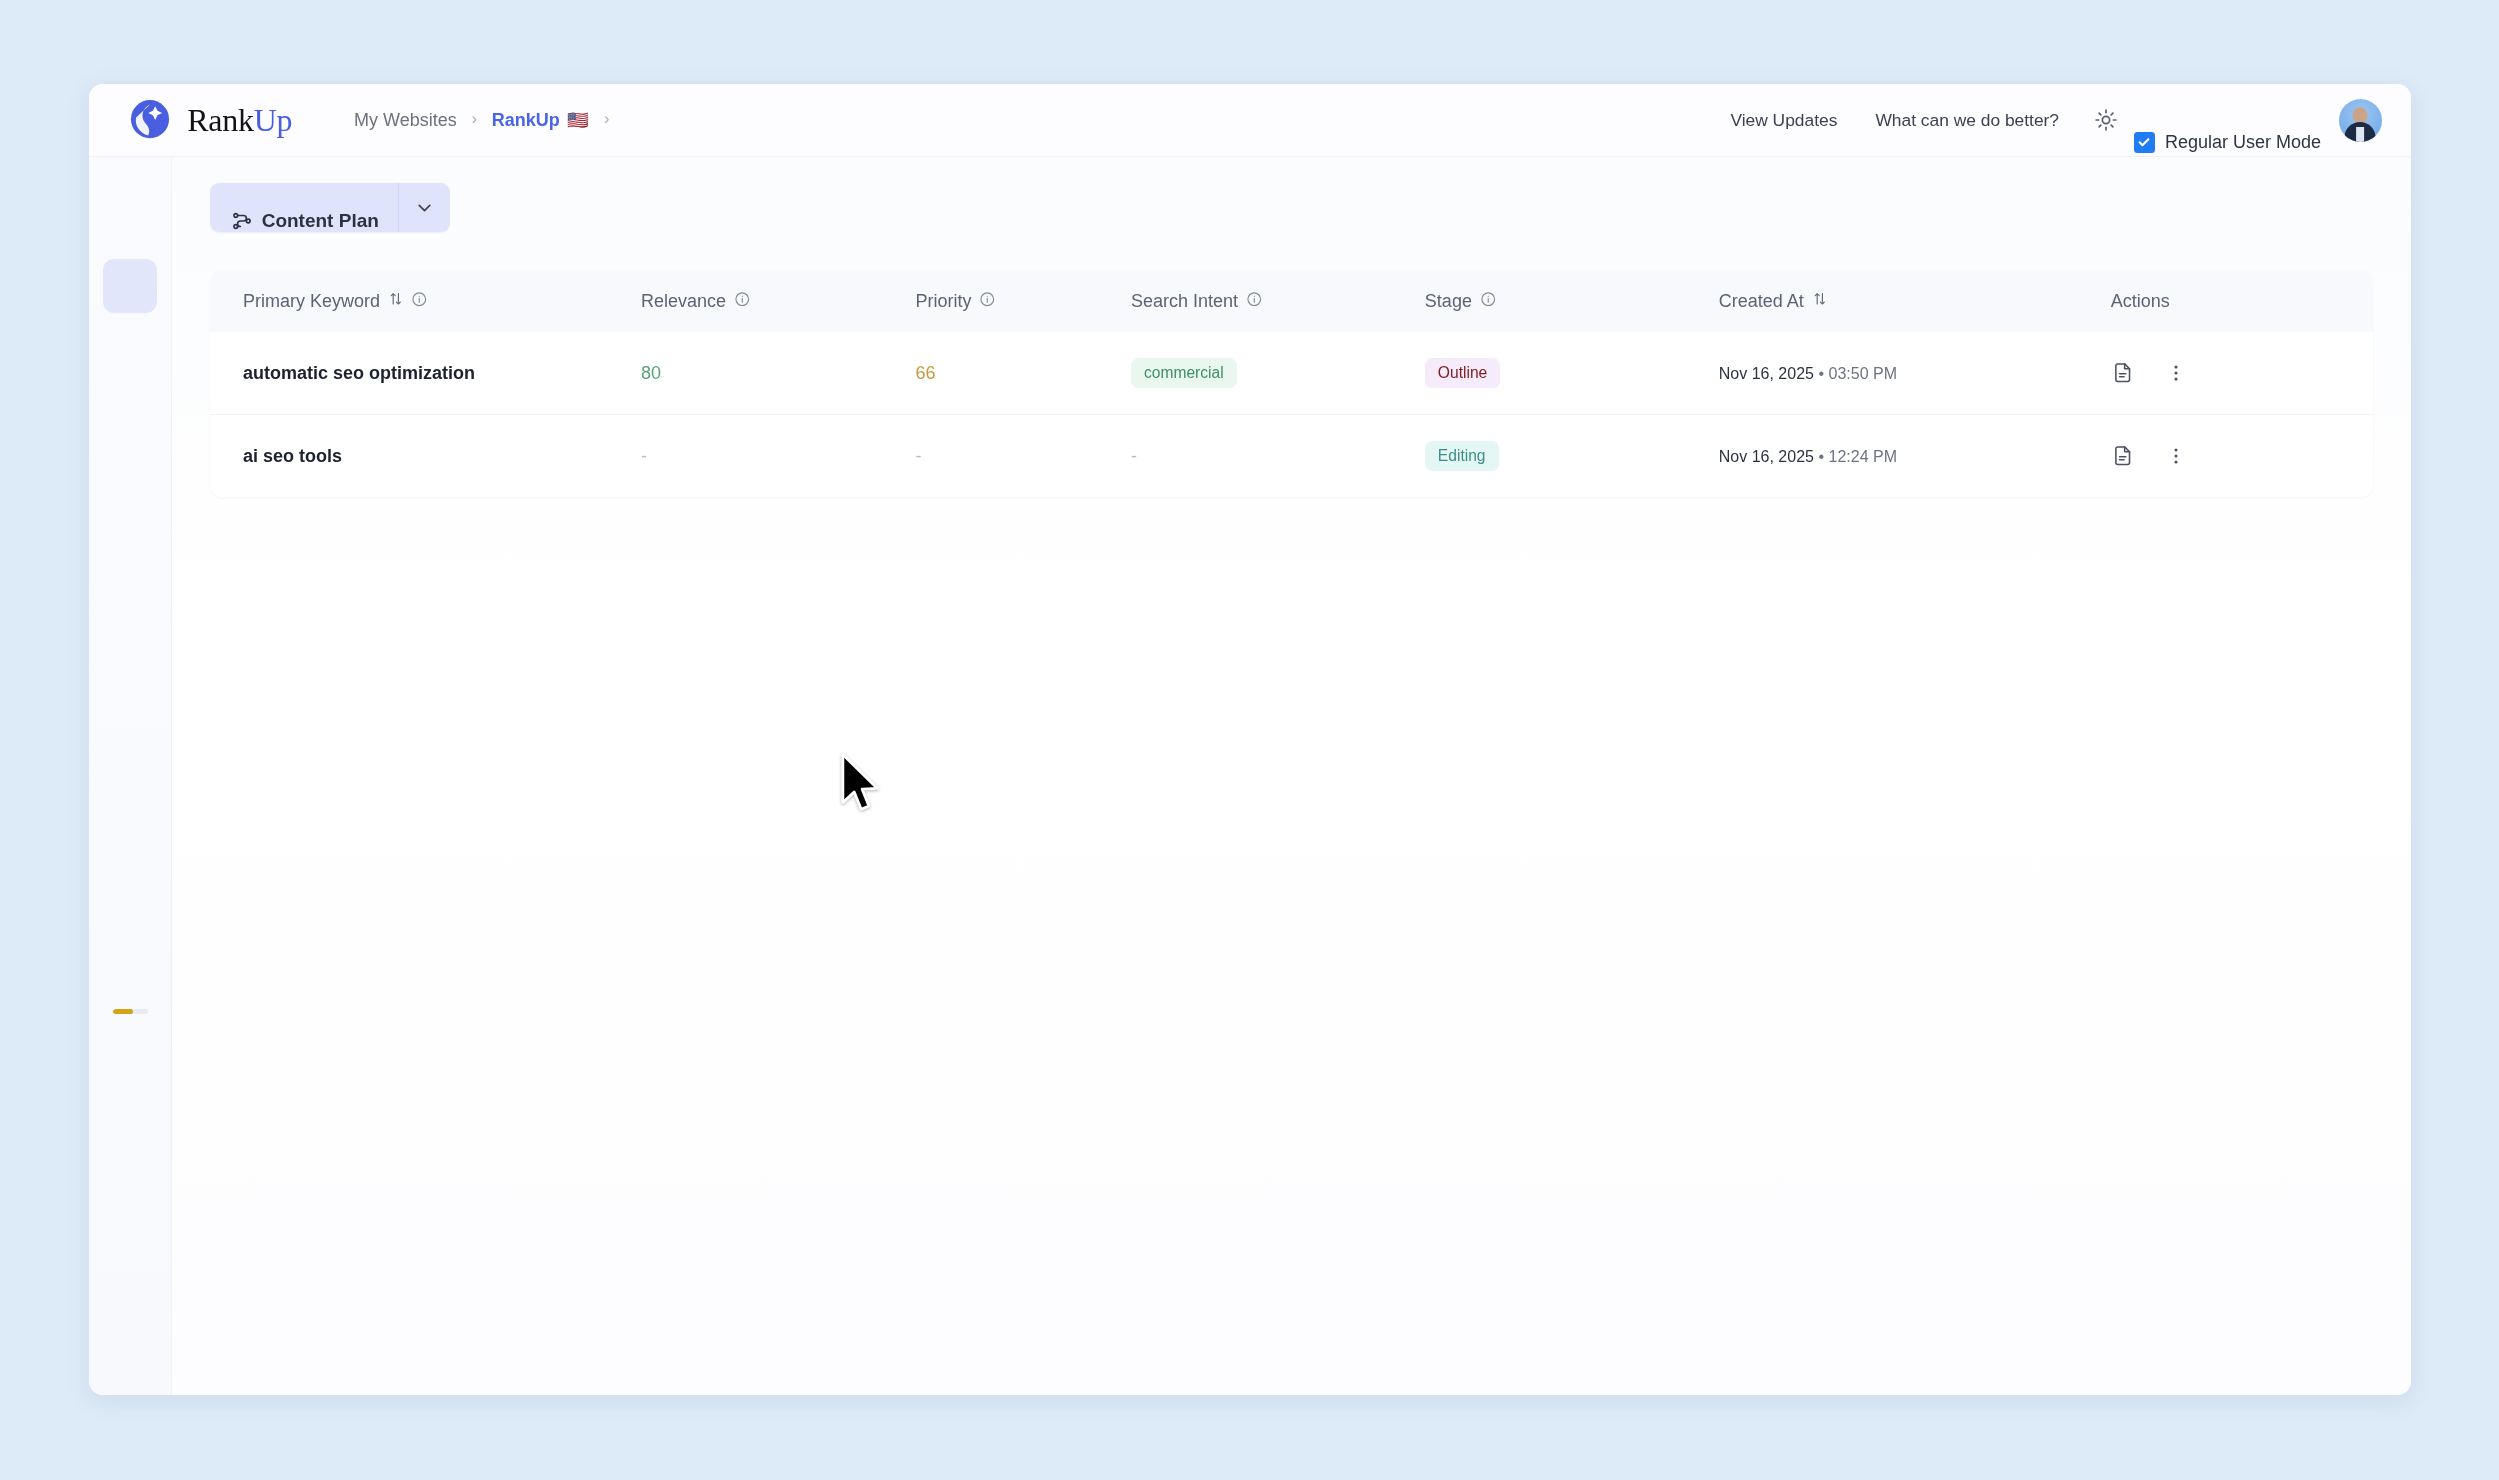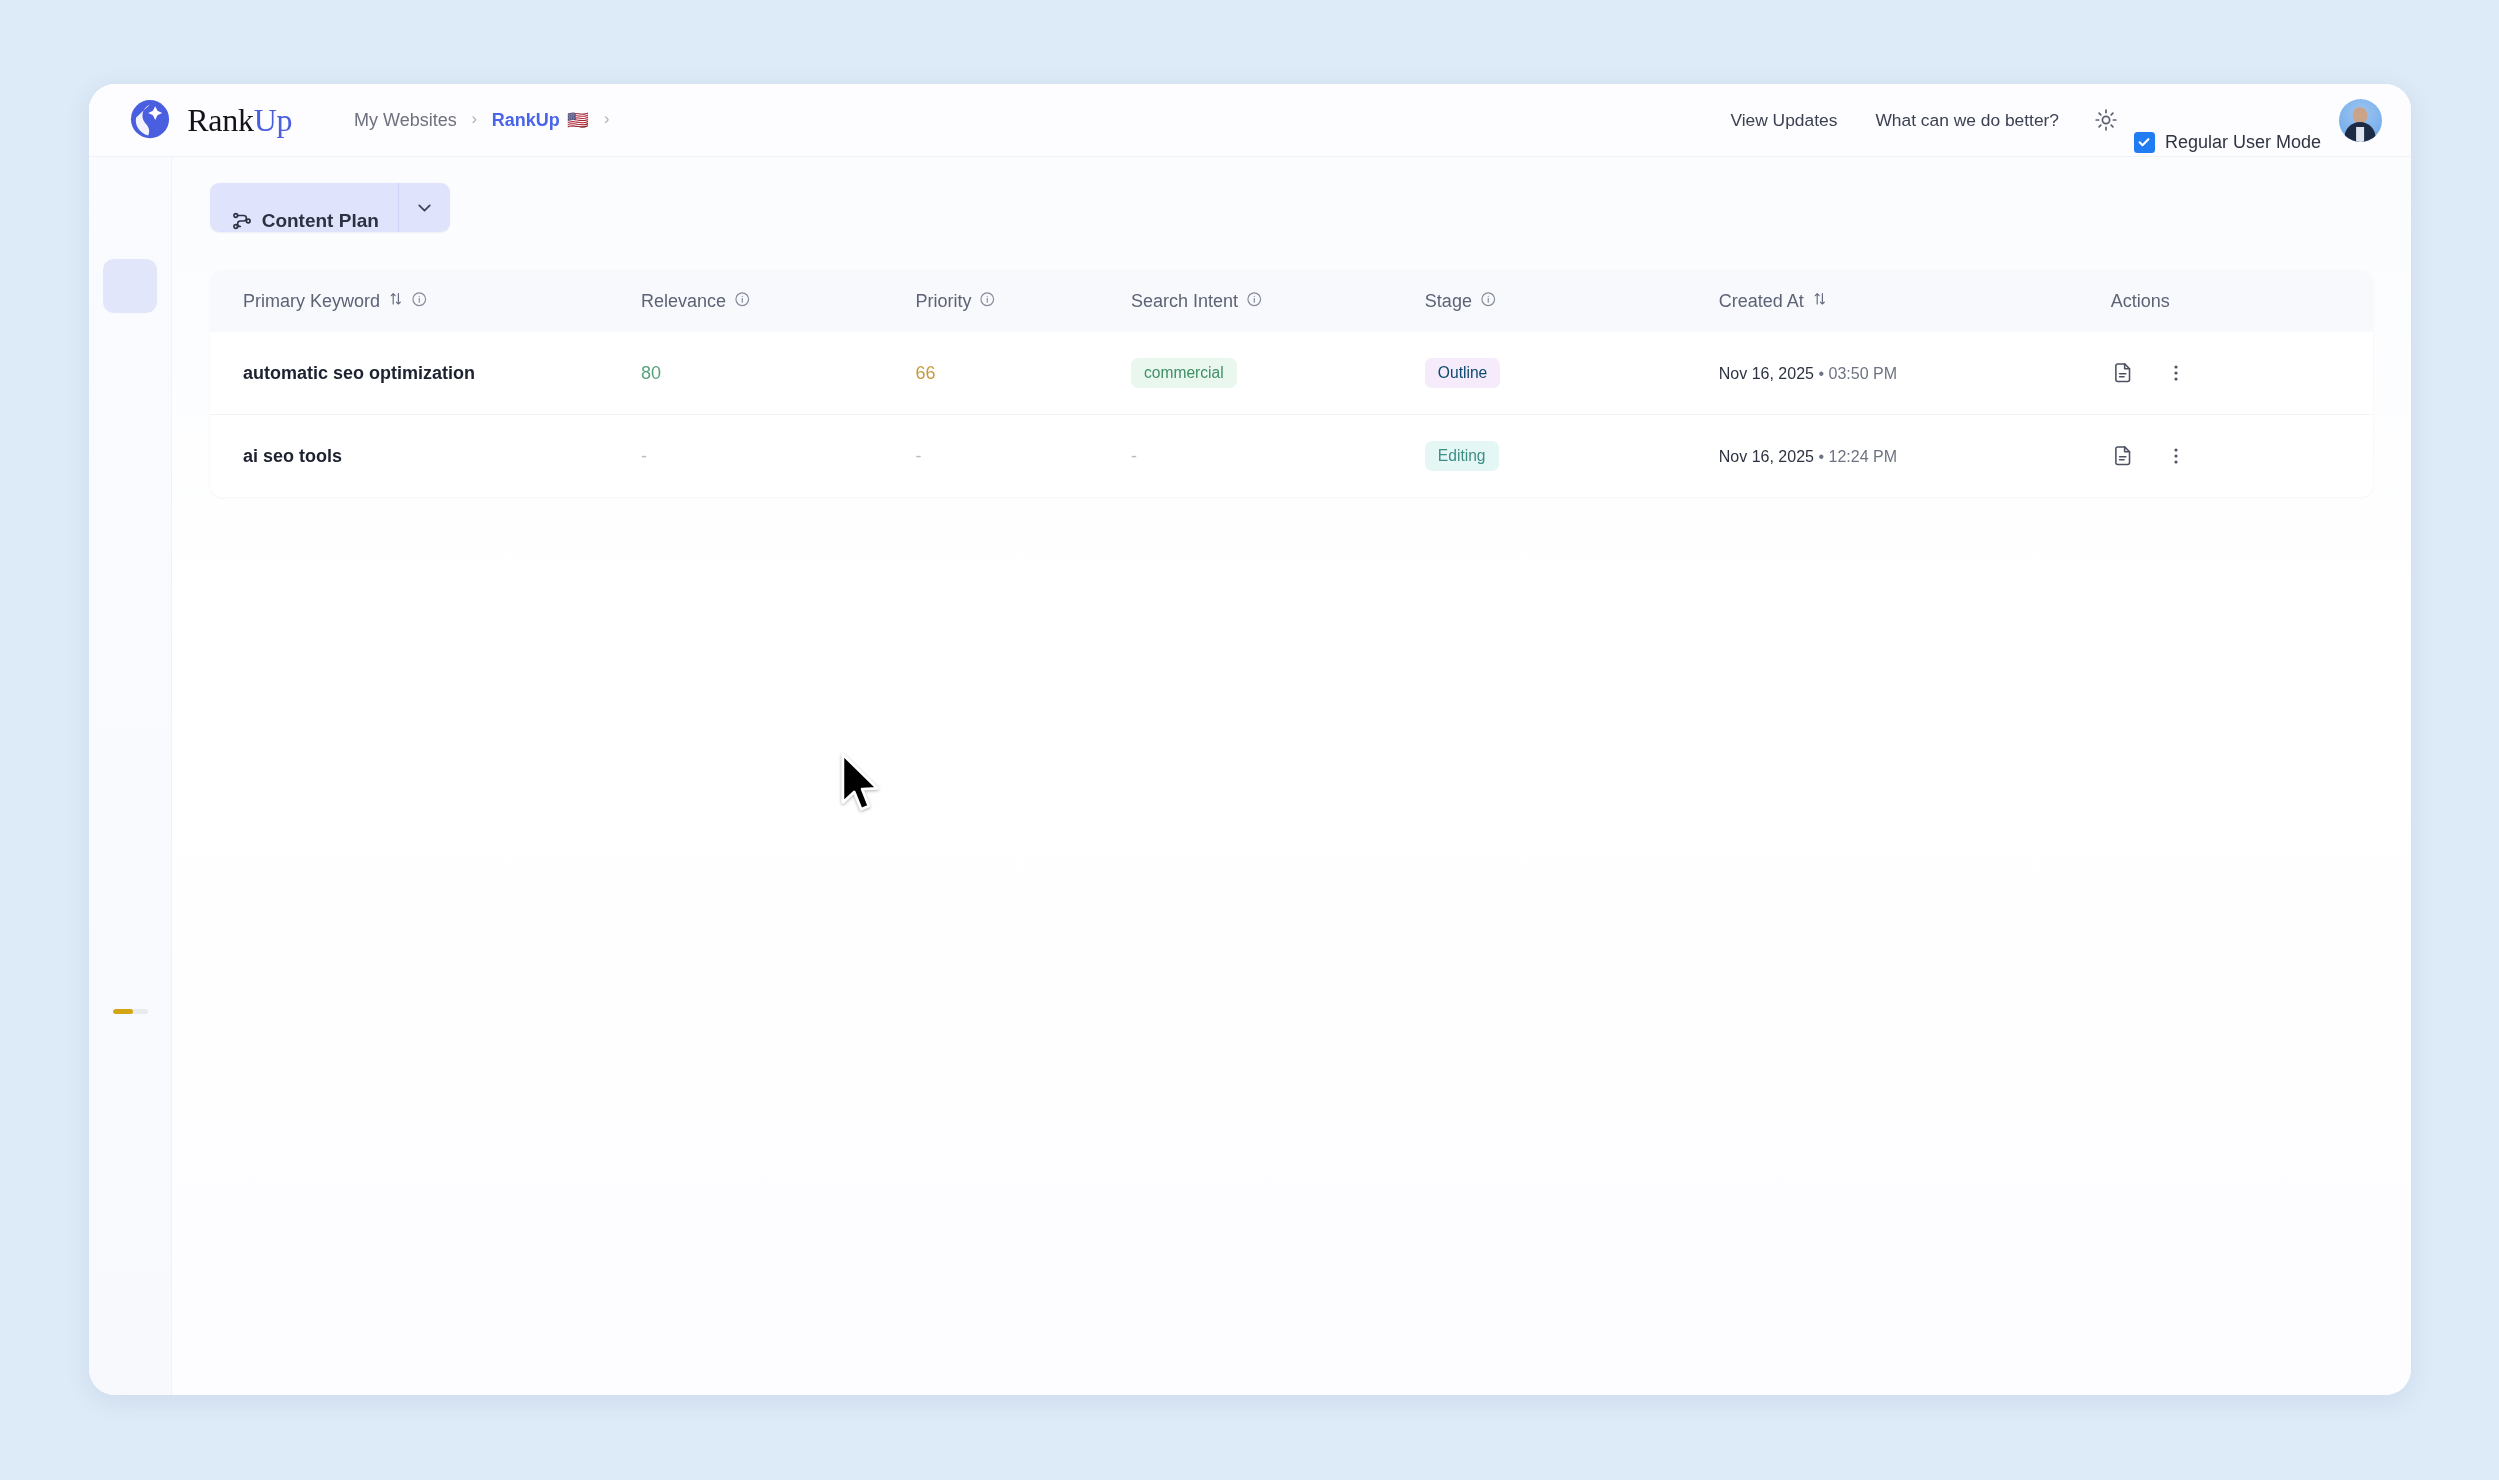--- a/index.html
+++ b/index.html
@@ -17,21 +17,21 @@
   }
 
   
   .app-window {
     position: absolute;
     left: 89px;
     top: 84px;
     width: 2322px;
     height: 1311px;
     background: #ffffff;
-    border-radius: 26px;
+    border-radius: 14px;
     box-shadow: 0 5.2px 24px rgba(60, 90, 140, 0.10);
     overflow: hidden;
     display: flex;
     flex-direction: column;
   }
 
   
   .topbar {
     height: 73px;
     flex: 0 0 73px;
@@ -261,21 +261,21 @@
 
   .badge {
     display: inline-block;
     padding: 6px 13px;
     border-radius: 7px;
     font-size: 15.6px;
     font-weight: 500;
     white-space: nowrap;
   }
   .badge-commercial { background: #e9f7ef; color: #3e8f63; }
-  .badge-outline { background: #f5ebfb; color: #0c4a6e; text-align: right; }
+  .badge-outline { background: #f5ebfb; color: #7f1d1d; text-align: right; }
   .badge-editing { background: #e4f7f5; color: #3d8f86; }
 
   .date-cell { color: #2d3342; font-size: 16px; white-space: nowrap; }
   .date-cell .time { color: #6d7383; }
 
   .actions-cell { display: flex; align-items: center; gap: 31px; color: #52586a; }
 
   
   .c-kw { width: 286px; padding-left: 33px !important; }
   .c-rel { width: 182px; }

